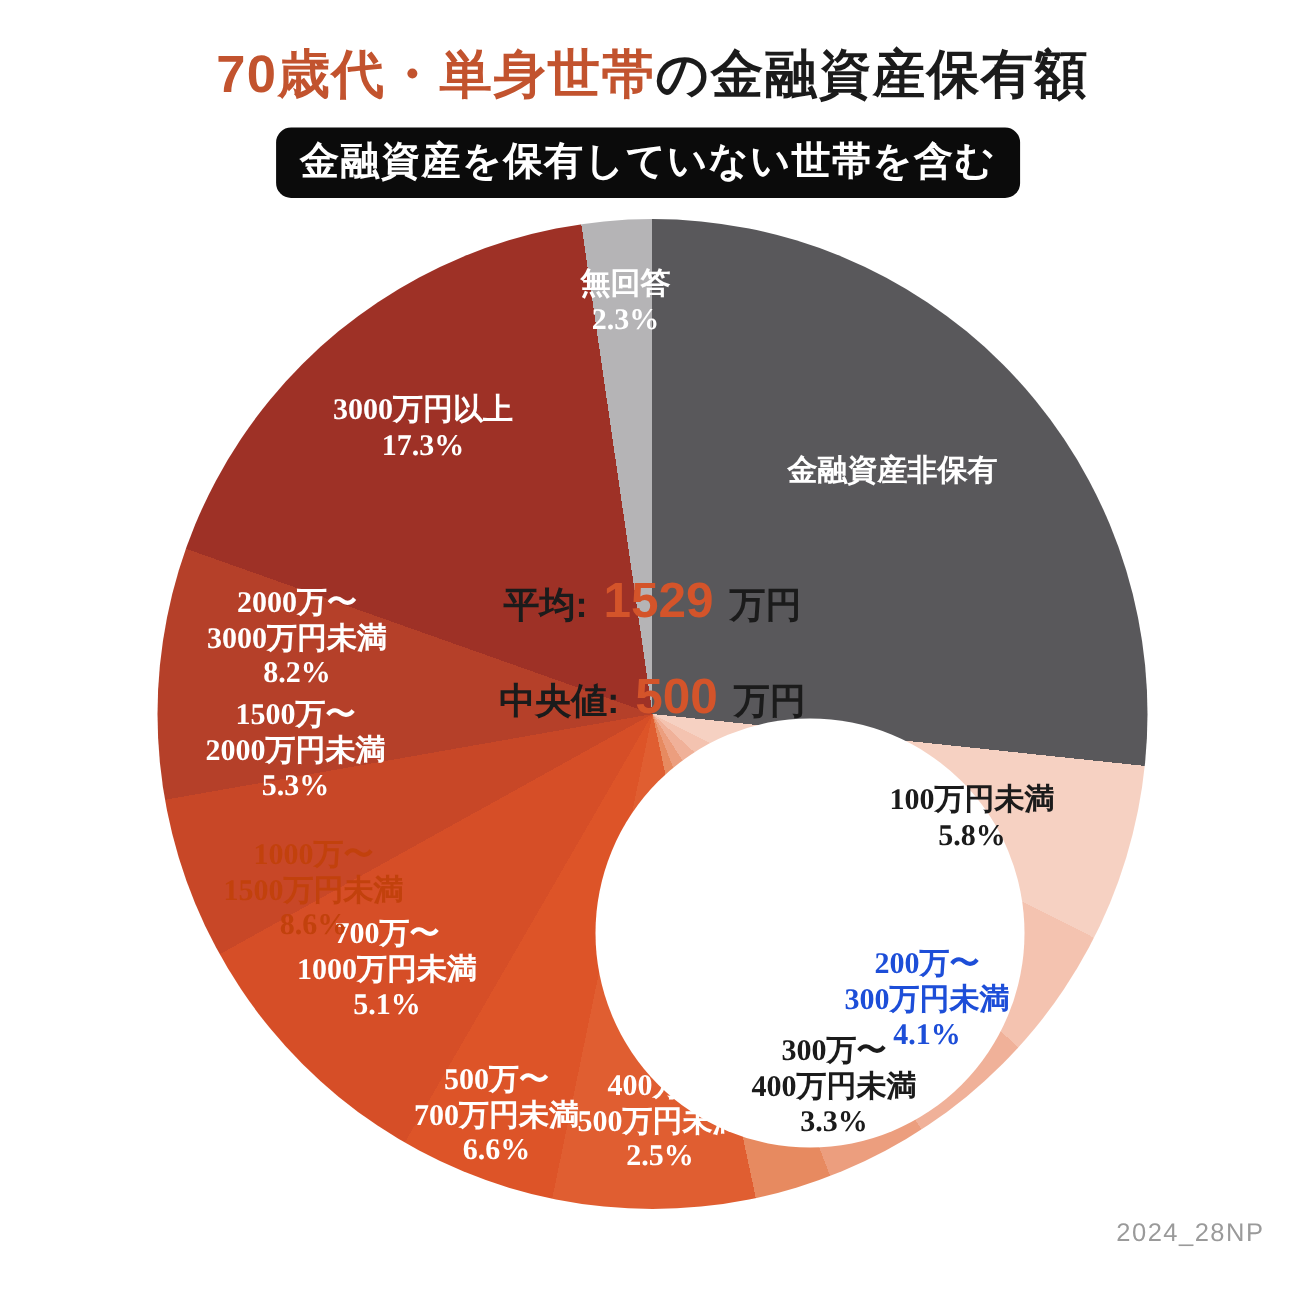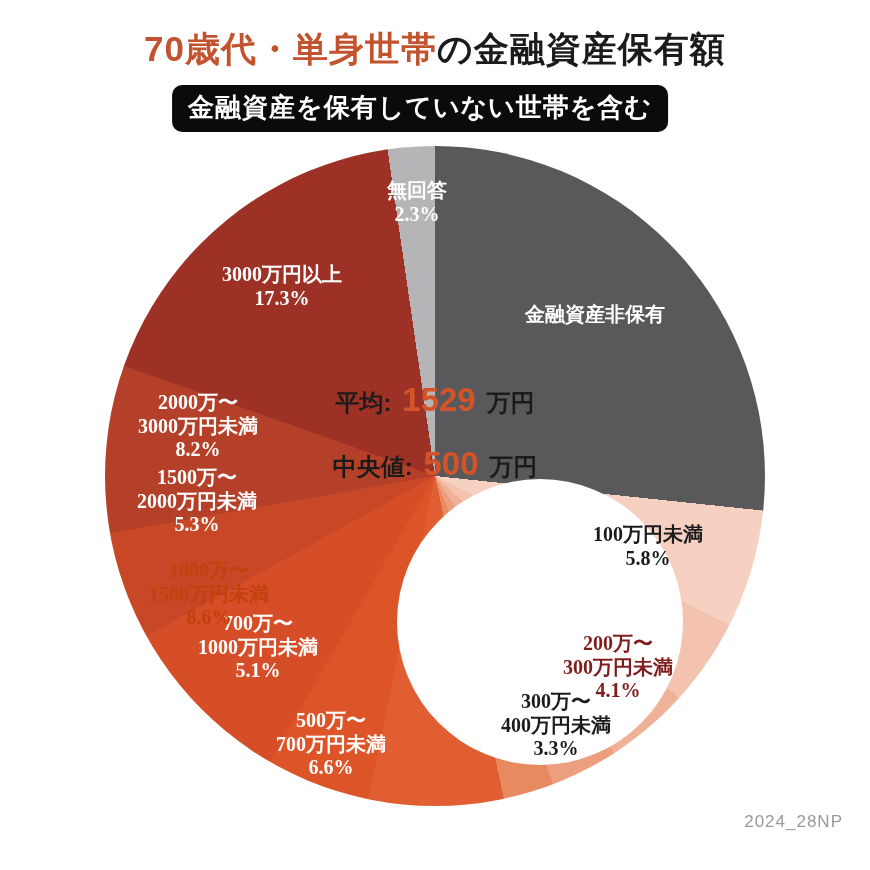--- a/index.html
+++ b/index.html
@@ -39,21 +39,21 @@
 </style>
 </head>
 <body>
 
 <div class="stage">
 
   <div class="title">
     <span style="color: rgb(194, 83, 46);">70歳代・単身世帯</span><span>の金融資産保有額</span>
   </div>
 
-  <div class="subtitle-badge" style="background: rgb(11, 11, 11);">金融資産を保有していない世帯を含む</div>
+  <div class="subtitle-badge" style="background: rgb(11, 11, 11); margin-left: 12px;">金融資産を保有していない世帯を含む</div>
 
   <div class="donut" id="donut" style="background: conic-gradient(rgb(89, 88, 91) 0deg, rgb(89, 88, 91) 96.02deg, rgb(246, 209, 194) 96.02deg, rgb(246, 209, 194) 116.88deg, rgb(244, 195, 176) 116.88deg, rgb(244, 195, 176) 132.35deg, rgb(240, 177, 153) 132.35deg, rgb(240, 177, 153) 147.09deg, rgb(236, 158, 126) 147.09deg, rgb(236, 158, 126) 158.96deg, rgb(231, 138, 96) 158.96deg, rgb(231, 138, 96) 167.95deg, rgb(224, 94, 49) 167.95deg, rgb(224, 94, 49) 191.69deg, rgb(221, 84, 40) 191.69deg, rgb(221, 84, 40) 210.03deg, rgb(214, 78, 39) 210.03deg, rgb(214, 78, 39) 240.96deg, rgb(200, 71, 39) 240.96deg, rgb(200, 71, 39) 260.02deg, rgb(181, 64, 41) 260.02deg, rgb(181, 64, 41) 289.51deg, rgb(158, 49, 38) 289.51deg, rgb(158, 49, 38) 351.73deg, rgb(181, 180, 182) 351.73deg, rgb(181, 180, 182) 360deg);">
     <div class="hole"></div>
   </div>
 
   <div class="center-stats">
     <div class="stat-row">
       <span>平均:</span>
       <span class="stat-value" id="mean-value" style="color: rgb(212, 84, 42);">1529</span>
       <span>万円</span>
@@ -67,29 +67,34 @@
 
   <div class="watermark">2024_28NP</div>
 
 <div class="seg-label" style="left: 595px; top: 315px; color: rgb(255, 255, 255);">
       <div>金融資産非保有</div>
     </div>
     <div class="seg-label" style="left: 648px; top: 546px; color: rgb(27, 27, 27);">
       <div>100万円未満</div>
       <div>5.8%</div>
     </div>
-    <div class="seg-label" style="left: 618px; top: 667px; color: #7f1d1d;">
+    <div class="seg-label" style="left: 618px; top: 667px; color: #1d4ed8;">
       <div>200万〜</div>
       <div>300万円未満</div>
       <div>4.1%</div>
     </div>
     <div class="seg-label" style="left: 556px; top: 725px; color: rgb(27, 27, 27);">
       <div>300万〜</div>
       <div>400万円未満</div>
       <div>3.3%</div>
+    </div>
+    <div class="seg-label" style="left: 440px; top: 748px; color: rgb(255, 255, 255);">
+      <div>400万〜</div>
+      <div>500万円未満</div>
+      <div>2.5%</div>
     </div>
     <div class="seg-label" style="left: 331px; top: 744px; color: rgb(255, 255, 255);">
       <div>500万〜</div>
       <div>700万円未満</div>
       <div>6.6%</div>
     </div>
     <div class="seg-label" style="left: 258px; top: 647px; color: rgb(255, 255, 255);">
       <div>700万〜</div>
       <div>1000万円未満</div>
       <div>5.1%</div>

